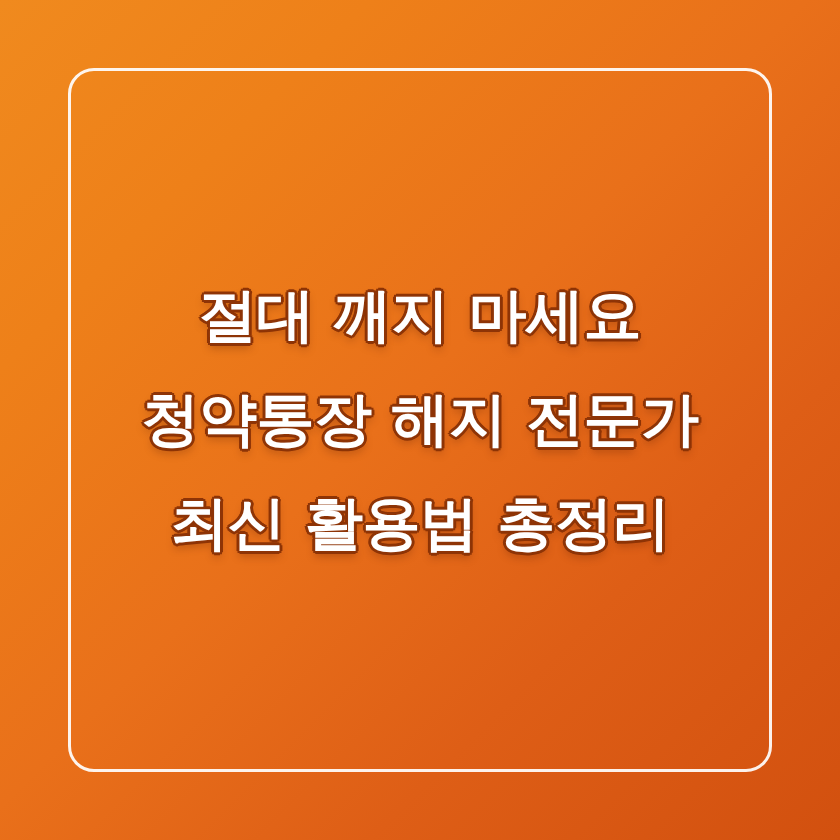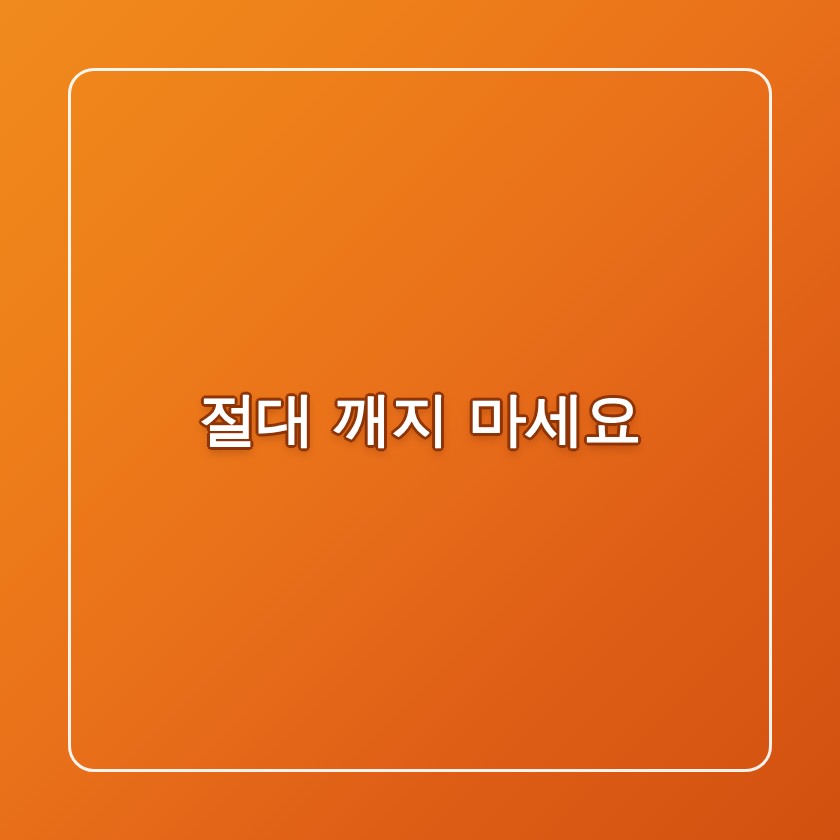--- a/index.html
+++ b/index.html
@@ -65,15 +65,17 @@
 </style>
 </head>
 <body>
 
 <div id="poster">
 
   <div id="frame"></div>
 
   <div id="title-block">
     <div class="title-line">절대 깨지 마세요</div>
+    <div class="title-line">청약통장 해지 전문가</div>
+    <div class="title-line">최신 활용법 총정리</div>
   </div>
 
 </div>
 
 </body></html>

